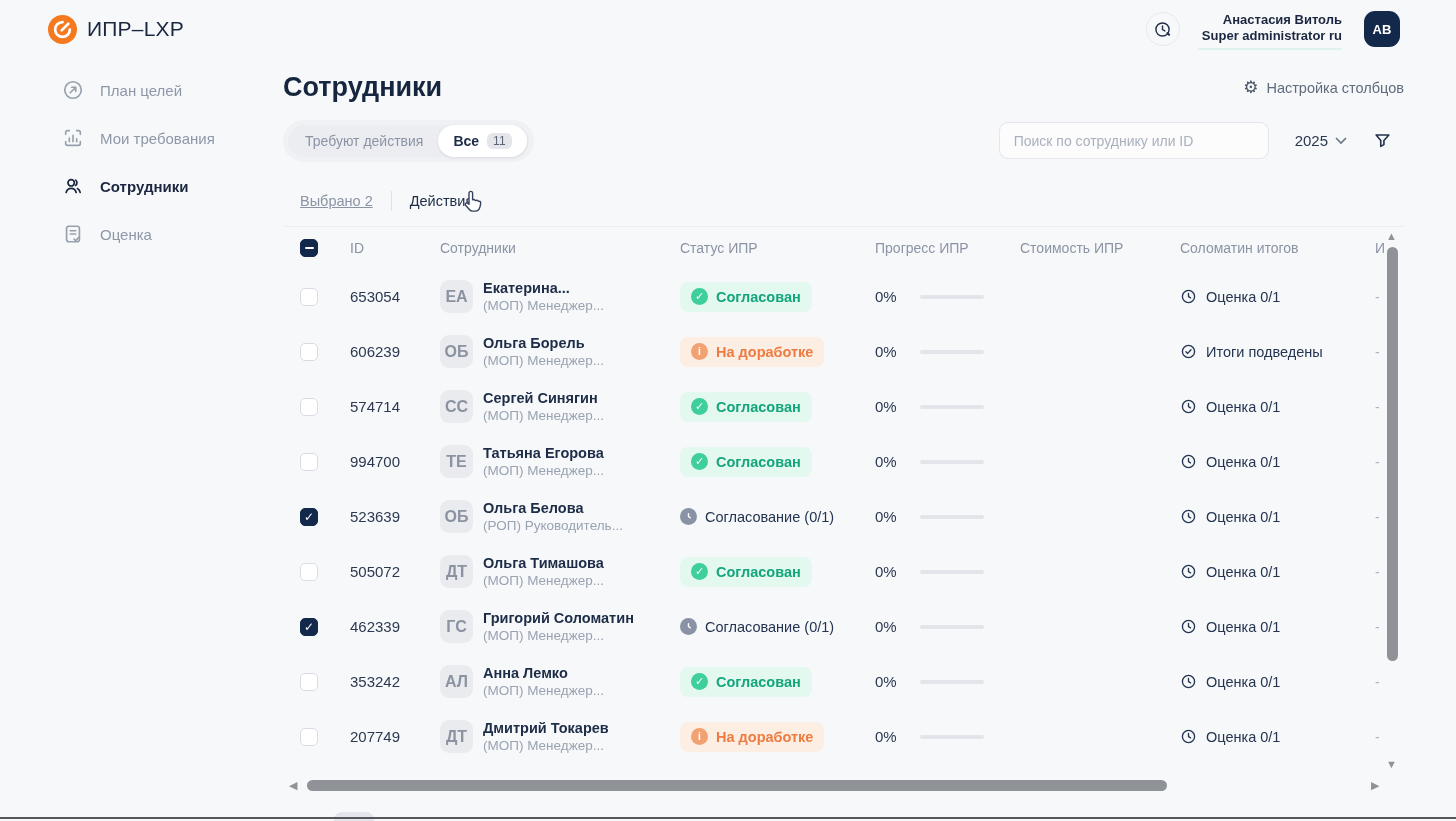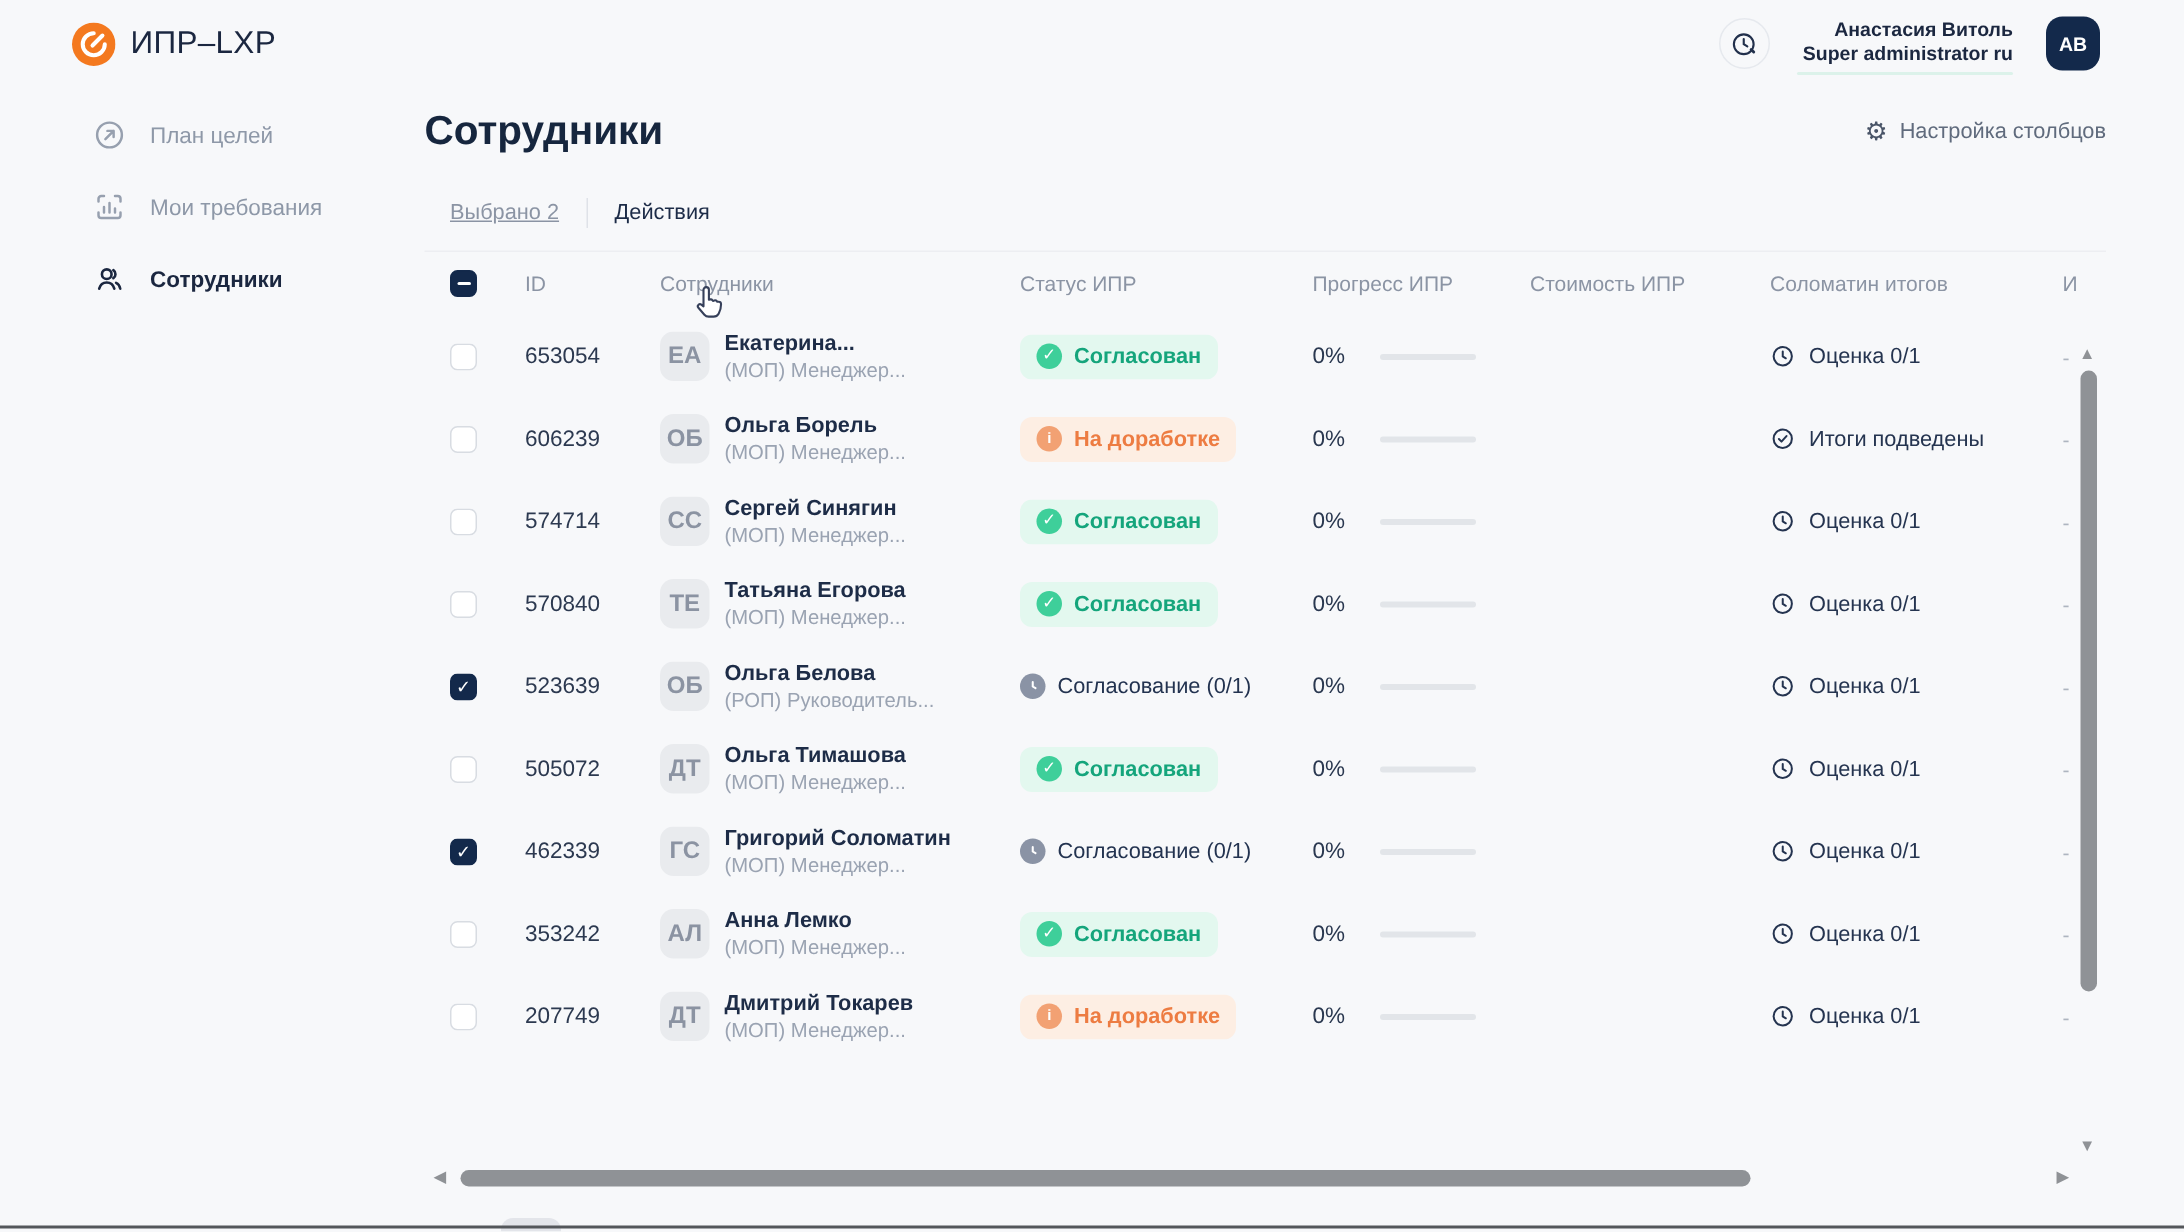--- a/index.html
+++ b/index.html
@@ -178,31 +178,68 @@
       <span class="s-ico">
         <svg viewBox="0 0 24 24" width="22" height="22" fill="none" stroke="currentColor" stroke-width="1.9" stroke-linecap="round" stroke-linejoin="round">
           <circle cx="10" cy="8.5" r="3.5"></circle>
           <path d="M4.5 19c.8-3 2.9-4.5 5.5-4.5s4.7 1.5 5.5 4.5"></path>
           <path d="M14.8 5.6a3.5 3.5 0 0 1 0 5.8"></path>
           <path d="M16.8 14.8c1.6.7 2.6 2.1 3 4.2"></path>
         </svg>
       </span>
       <span>Сотрудники</span>
     </div>
+    <div class="side-item">
+      <span class="s-ico">
+        <svg viewBox="0 0 24 24" width="22" height="22" fill="none" stroke="currentColor" stroke-width="1.8" stroke-linecap="round" stroke-linejoin="round">
+          <rect x="5" y="3.5" width="14" height="17" rx="2.5"></rect>
+          <path d="M9 8.5h6M9 12h6"></path>
+          <path d="M13.2 17.6l1.8 1.8 3-3.6"></path>
+        </svg>
+      </span>
+      <span>Оценка</span>
+    </div>
   </aside>
 
   <main class="main">
     <div class="title-row">
       <h1 class="page-title">Сотрудники</h1>
       <div class="col-settings">
         <span class="gear">⚙</span>
         <span>Настройка столбцов</span>
       </div>
     </div>
 
+    <div class="controls-row">
+      <div class="segmented">
+        <div class="seg-item">Требуют действия</div>
+        <div class="seg-item active">
+          <span>Все</span>
+          <span class="seg-badge">11</span>
+        </div>
+      </div>
+      <div class="controls-right">
+        <input class="search-box" placeholder="Поиск по сотруднику или ID" style="">
+        <div class="year-select">
+          <span>2025</span>
+          <span>
+            <svg width="12" height="8" viewBox="0 0 12 8" fill="none" stroke="#6B7686" stroke-width="1.7" stroke-linecap="round">
+                <path d="M1.5 1.5L6 6l4.5-4.5"></path>
+              </svg>
+          </span>
+        </div>
+        <div class="filter-btn">
+          <span>
+            <svg width="19" height="19" viewBox="0 0 24 24" fill="none" stroke="#22304C" stroke-width="2" stroke-linejoin="round">
+                <path d="M4 5h16l-6.2 7v5.2L9.8 19.5V12z"></path>
+              </svg>
+          </span>
+        </div>
+      </div>
+    </div>
 
     <div class="actions-row">
       <span class="selected-count">Выбрано 2</span>
       <span class="v-divider"></span>
       <button class="actions-btn">Действия</button>
     </div>
 
     <div class="table">
       <div class="tgrid thead">
         <div class="th">
@@ -334,21 +371,21 @@
                 <span>Оценка 0/1</span>
               </span>
             </div>
             <div class="cell extra-dash">-</div>
           </div>
 
           <div class="tgrid trow">
             <div class="cell">
               <div class="cb" data-checked="false"></div>
             </div>
-            <div class="cell id-text">570840</div>
+            <div class="cell id-text">994700</div>
             <div class="cell emp">
               <div class="emp-avatar">ТЕ</div>
               <div>
                 <div class="emp-name">Татьяна Егорова</div>
                 <div class="emp-role">(МОП) Менеджер...</div>
               </div>
             </div>
             <div class="cell">
               <span class="status" data-variant="approved">
                 <span class="st-ico">

